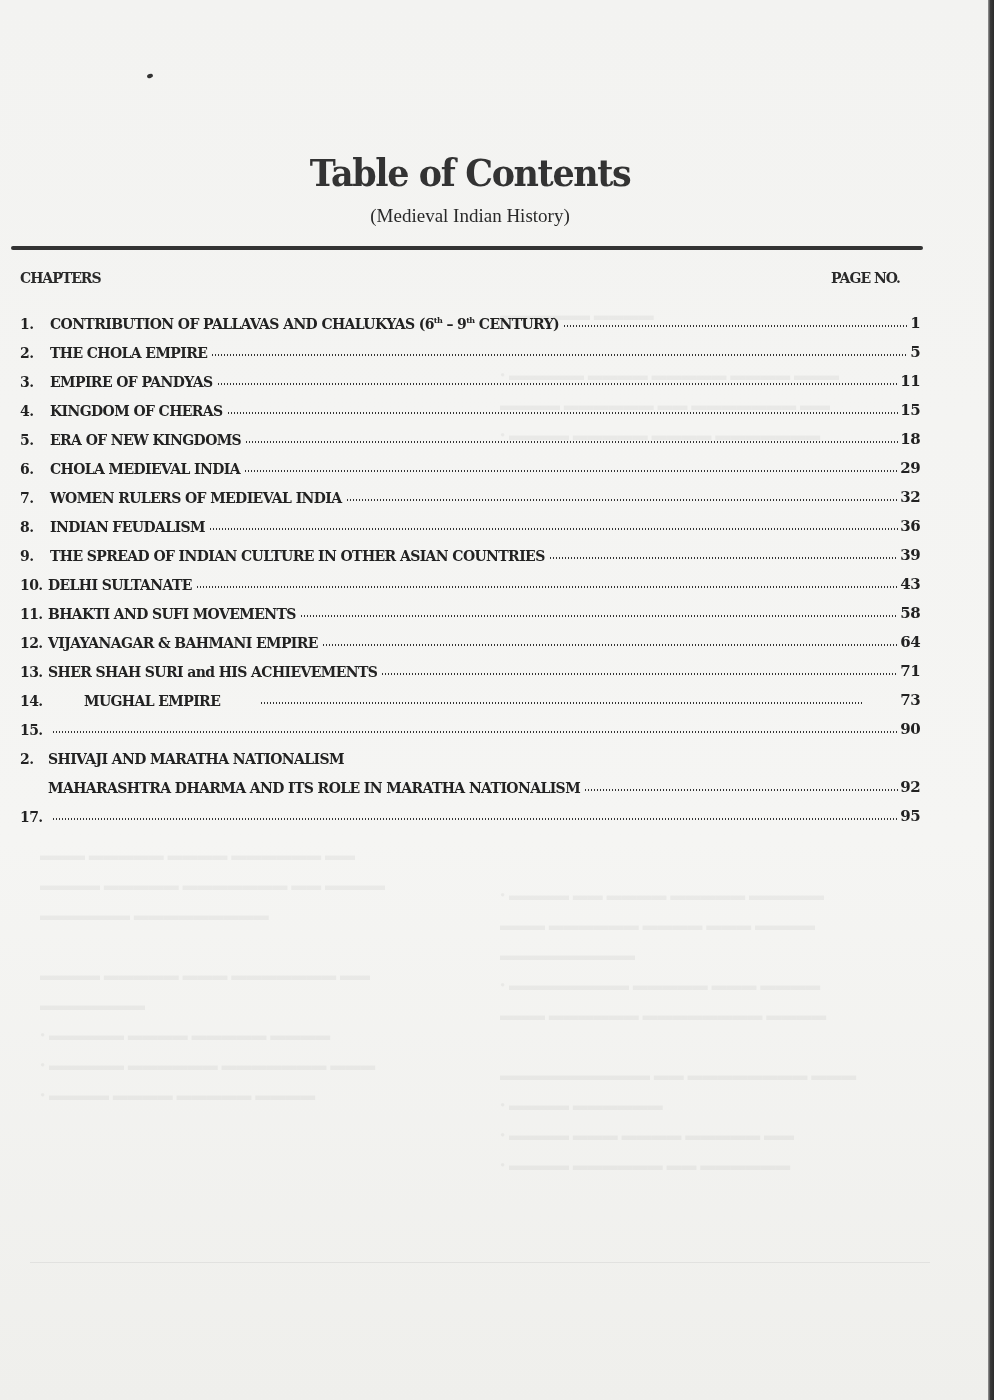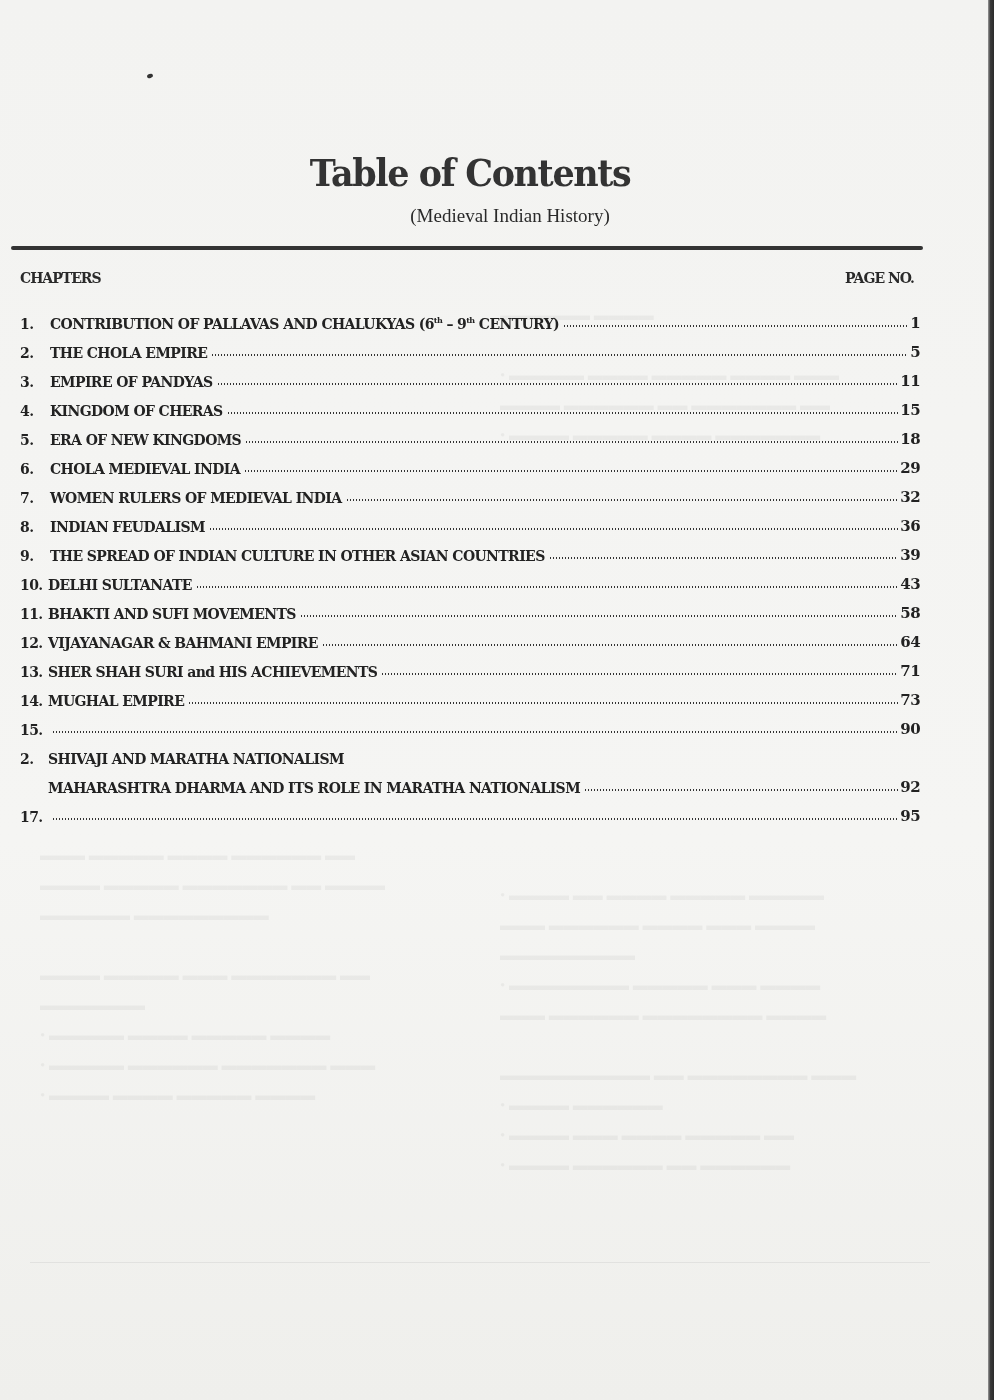--- a/index.html
+++ b/index.html
@@ -19,32 +19,32 @@
       background: linear-gradient(90deg, #9a9a9a 0%, #3a3a3a 40%, #2a2a2a 100%);
     }
     .speck { position: absolute; width: 6px; height: 4px; background: #333; border-radius: 50%; left: 147px; top: 74px; transform: rotate(-20deg); }
     .title {
       position: absolute; left: 0; width: 940px; top: 150px; text-align: center;
       font-family: "DejaVu Serif", serif; font-weight: bold; font-size: 38px;
       letter-spacing: -1.5px; color: #333; transform: scaleX(0.92);
     }
     .subtitle {
       position: absolute; left: 0; width: 940px; top: 205px; text-align: center;
-      font-family: "Liberation Serif", serif; font-size: 19px; color: #2a2a2a; padding-left: 40px;
+      font-family: "Liberation Serif", serif; font-size: 19px; color: #2a2a2a;
     }
     .rule {
       position: absolute; left: 11px; width: 912px; top: 246px; height: 4px;
       background: #333; border-radius: 2px;
     }
     .col-head {
       position: absolute; top: 270px; font-family: "DejaVu Serif", serif;
       font-weight: bold; font-size: 14px; color: #2a2a2a; letter-spacing: -1px;
     }
     .col-head.left { left: 20px; }
-    .col-head.right { right: 74px; margin-left: 24px; }
+    .col-head.right { right: 88px; margin-left: 24px; }
     .toc { position: absolute; left: 0; top: 0; width: 994px; }
     .entry {
       position: absolute; left: 20px; width: 900px; height: 24px;
       display: flex; align-items: flex-end;
       font-family: "DejaVu Serif", serif; font-weight: bold; font-size: 14px;
       color: #222; letter-spacing: -0.6px;
     }
     .num { width: 30px; flex: 0 0 auto; }
     .num.two { width: 28px; }
     .label { flex: 0 0 auto; white-space: nowrap; }
@@ -171,21 +171,21 @@
       <span class="label">VIJAYANAGAR &amp; BAHMANI EMPIRE</span>
       <span class="dots"></span>
       <span class="page-no">64</span>
     </div>
     <div class="entry" style="top:656px;">
       <span class="num two">13.</span>
       <span class="label">SHER SHAH SURI and HIS ACHIEVEMENTS</span>
       <span class="dots"></span>
       <span class="page-no">71</span>
     </div>
-    <div class="entry" style="top:685px;">
+    <div class="entry" style="top:685px;gap:36px;">
       <span class="num two">14.</span>
       <span class="label">MUGHAL EMPIRE</span>
       <span class="dots"></span>
       <span class="page-no">73</span>
     </div>
     <div class="entry" style="top:714px;">
       <span class="num two">15.</span>
       <span class="dots"></span>
       <span class="page-no">90</span>
     </div>

